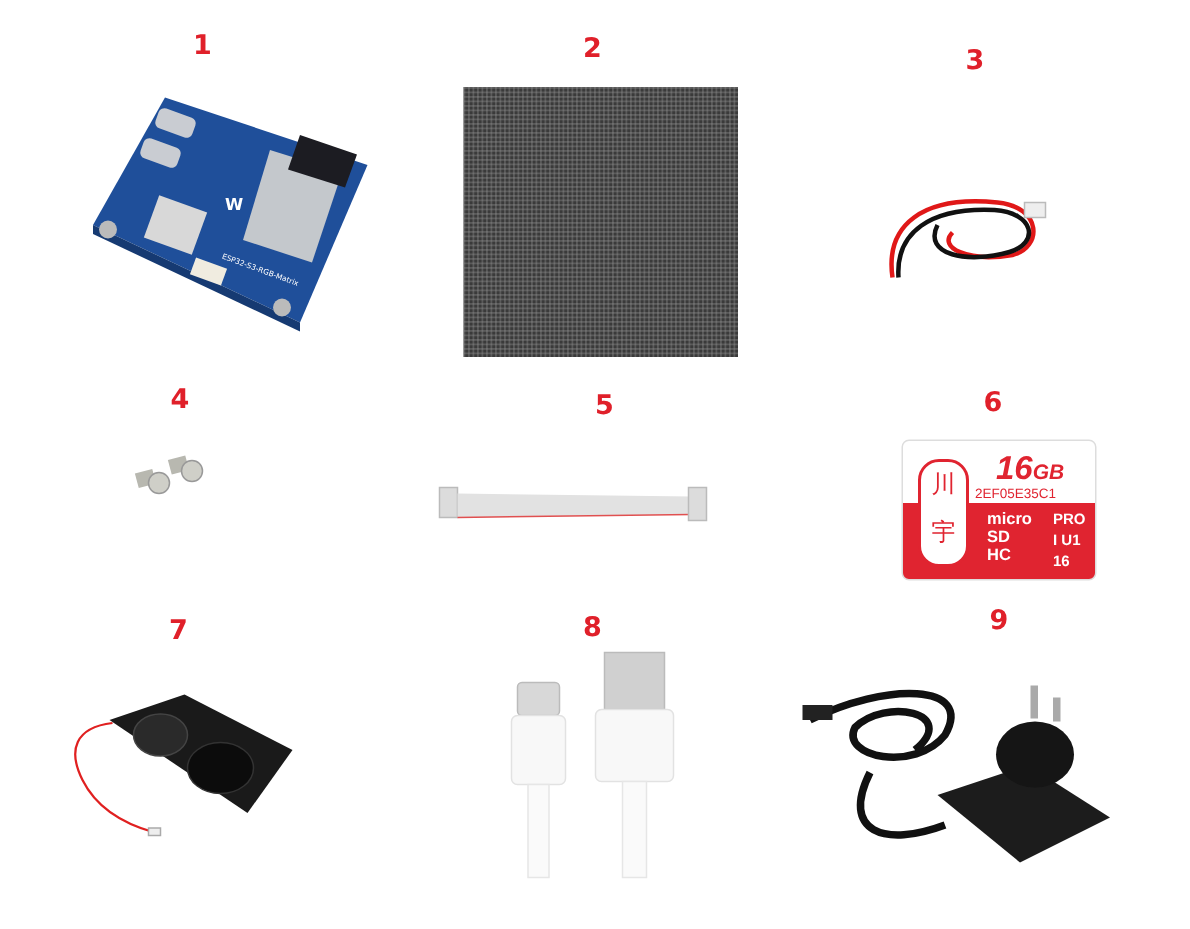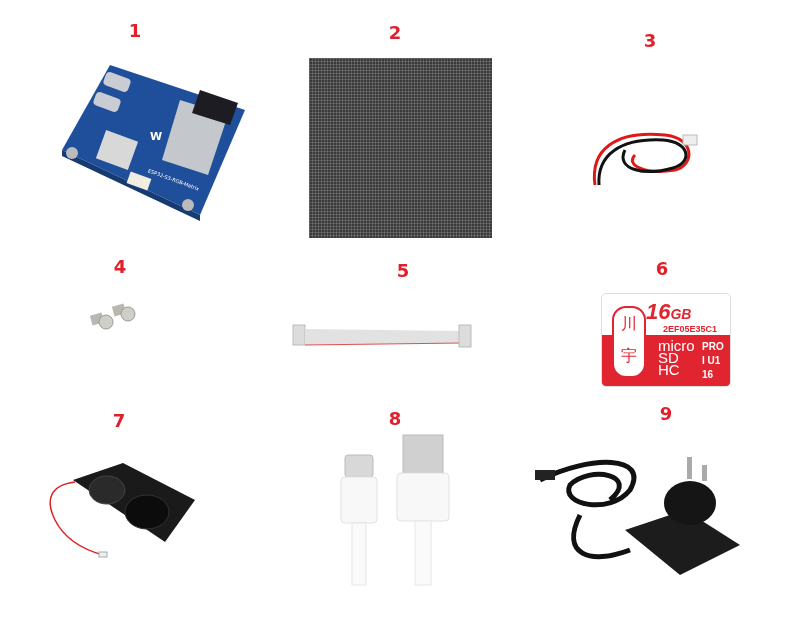--- a/index.html
+++ b/index.html
@@ -54,25 +54,25 @@
   <path d="M12,22 L168,20" stroke="#e05050" stroke-width="1"></path>
   <rect x="166" y="2" width="12" height="22" fill="#dcdcdc" stroke="#bbb"></rect>
 </svg>
 
 <div class="num" style="left:662px;top:258px;">6</div>
 <div class="cell" style="left:601px;top:293px;width:128px;height:92px;border-radius:5px;background:linear-gradient(#fff 0 45%, #e02430 45%);border:1px solid #ddd;">
   <div style="position:absolute;left:10px;top:12px;width:30px;height:68px;border-radius:14px;background:#fff;border:2px solid #e02430;color:#e02430;font-size:16px;text-align:center;line-height:32px;">
     <div>川</div>
     <div>宇</div>
   </div>
-  <div style="position:absolute;left:44px;top:5px;color:#e02430;font-weight:bold;font-style:italic;font-size:22px;">
+  <div style="position:absolute;left:62px;top:5px;color:#e02430;font-weight:bold;font-style:italic;font-size:22px;">
     <span>16</span><span style="font-size:14px;">GB</span>
   </div>
-  <div style="position:absolute;left:61px;top:30px;color:#e02430;font-size:9px;font-weight:bold;">2EF05E35C1</div>
-  <div style="position:absolute;left:56px;top:46px;color:#fff;font-size:15px;font-weight:normal;line-height:12px;">
+  <div style="position:absolute;left:48px;top:30px;color:#e02430;font-size:9px;font-weight:normal;">2EF05E35C1</div>
+  <div style="position:absolute;left:56px;top:46px;color:#fff;font-size:11px;font-weight:bold;line-height:12px;">
     <div>micro</div>
     <div>SD</div>
     <div>HC</div>
   </div>
   <div style="position:absolute;left:100px;top:46px;color:#fff;font-size:10px;font-weight:bold;line-height:14px;">
     <div>PRO</div>
     <div>I U1</div>
     <div>16</div>
   </div>
 </div>

